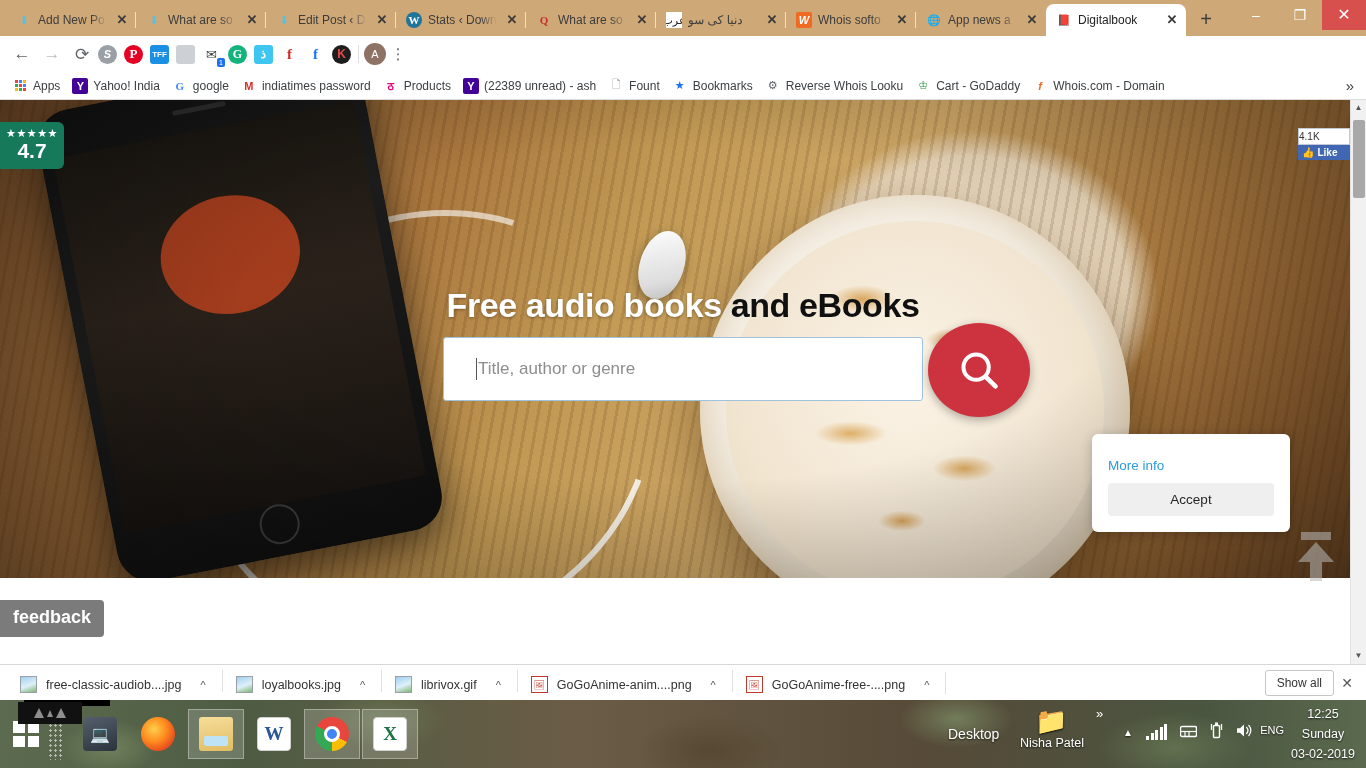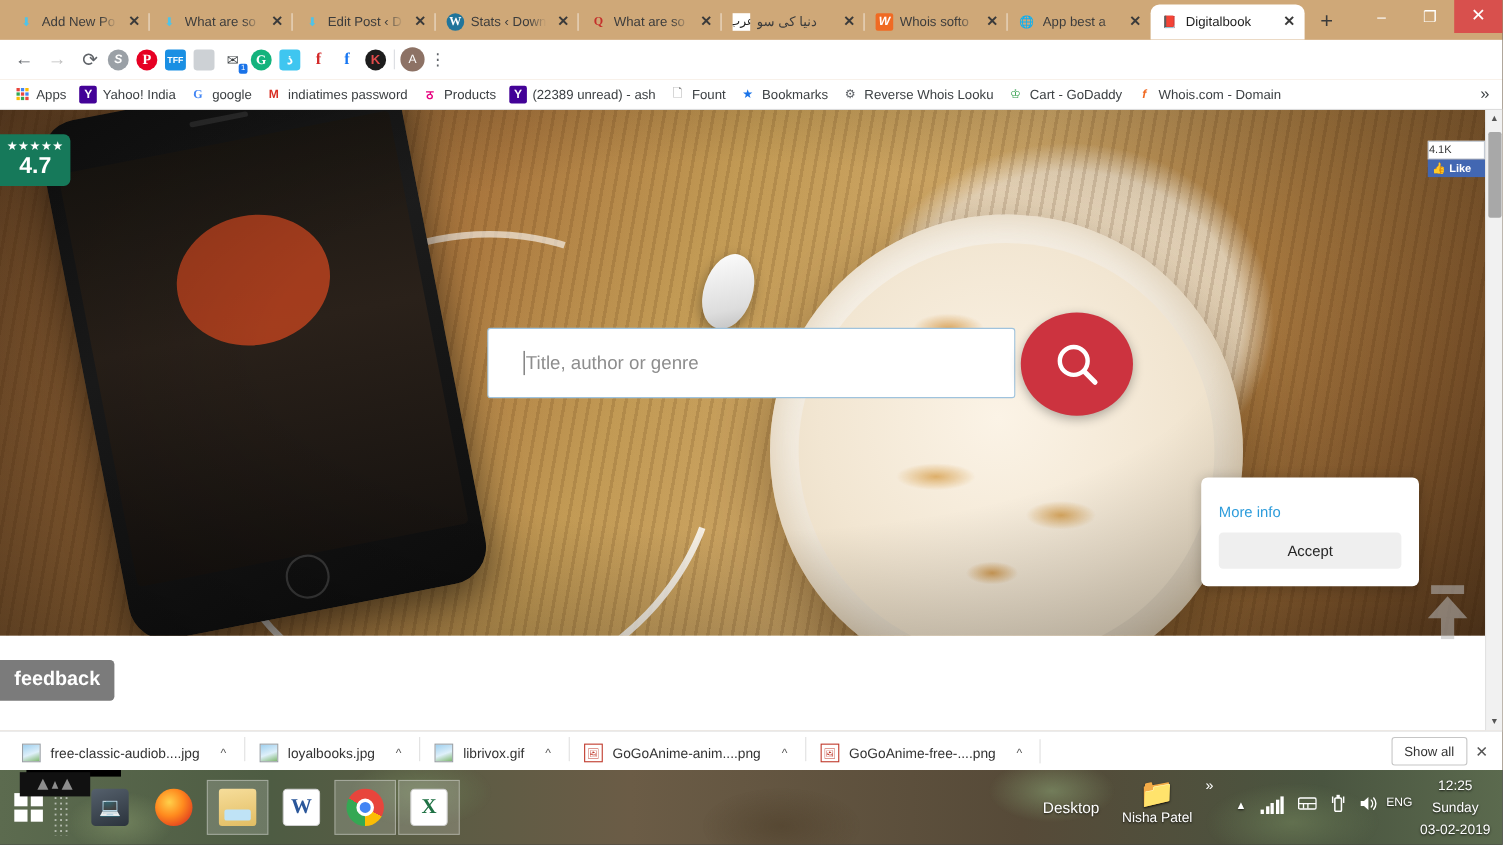--- a/index.html
+++ b/index.html
@@ -321,21 +321,21 @@
             <span class="ttl">دنیا کی سو</span>
             <span class="tclose">✕</span>
           </div>
           <div class="tab">
             <span class="fav fav-fl">W</span>
             <span class="ttl">Whois softo</span>
             <span class="tclose">✕</span>
           </div>
           <div class="tab">
             <span class="fav fav-gl">🌐</span>
-            <span class="ttl">App best a</span>
+            <span class="ttl">App news a</span>
             <span class="tclose">✕</span>
           </div>
           <div class="tab active">
             <span class="fav fav-book">📕</span>
             <span class="ttl">Digitalbook</span>
             <span class="tclose">✕</span>
           </div>
         </div>
       <div class="newtab">+</div>
       <div class="wincontrols">
@@ -457,20 +457,23 @@
 
       <div class="fb-like">
         <div class="cnt">4.1K</div>
         <div class="btn">
           <span>👍</span>
           <span>Like</span>
         </div>
       </div>
 
       <div class="hero-inner">
+        <div class="hero-title">
+          <span class="w">Free audio books</span><span class="b"> and eBooks</span>
+        </div>
         <div class="searchwrap">
           <div class="searchbox">
             <span class="caret"></span>
             <span class="ph">Title, author or genre</span>
           </div>
           <div class="searchbtn">
             <svg viewBox="0 0 24 24">
                 <circle cx="10.5" cy="10.5" r="6.6" fill="none" stroke="#fff" stroke-width="2.1"></circle>
                 <line x1="15.4" y1="15.4" x2="20.6" y2="20.6" stroke="#fff" stroke-width="2.4" stroke-linecap="round"></line>
               </svg>

